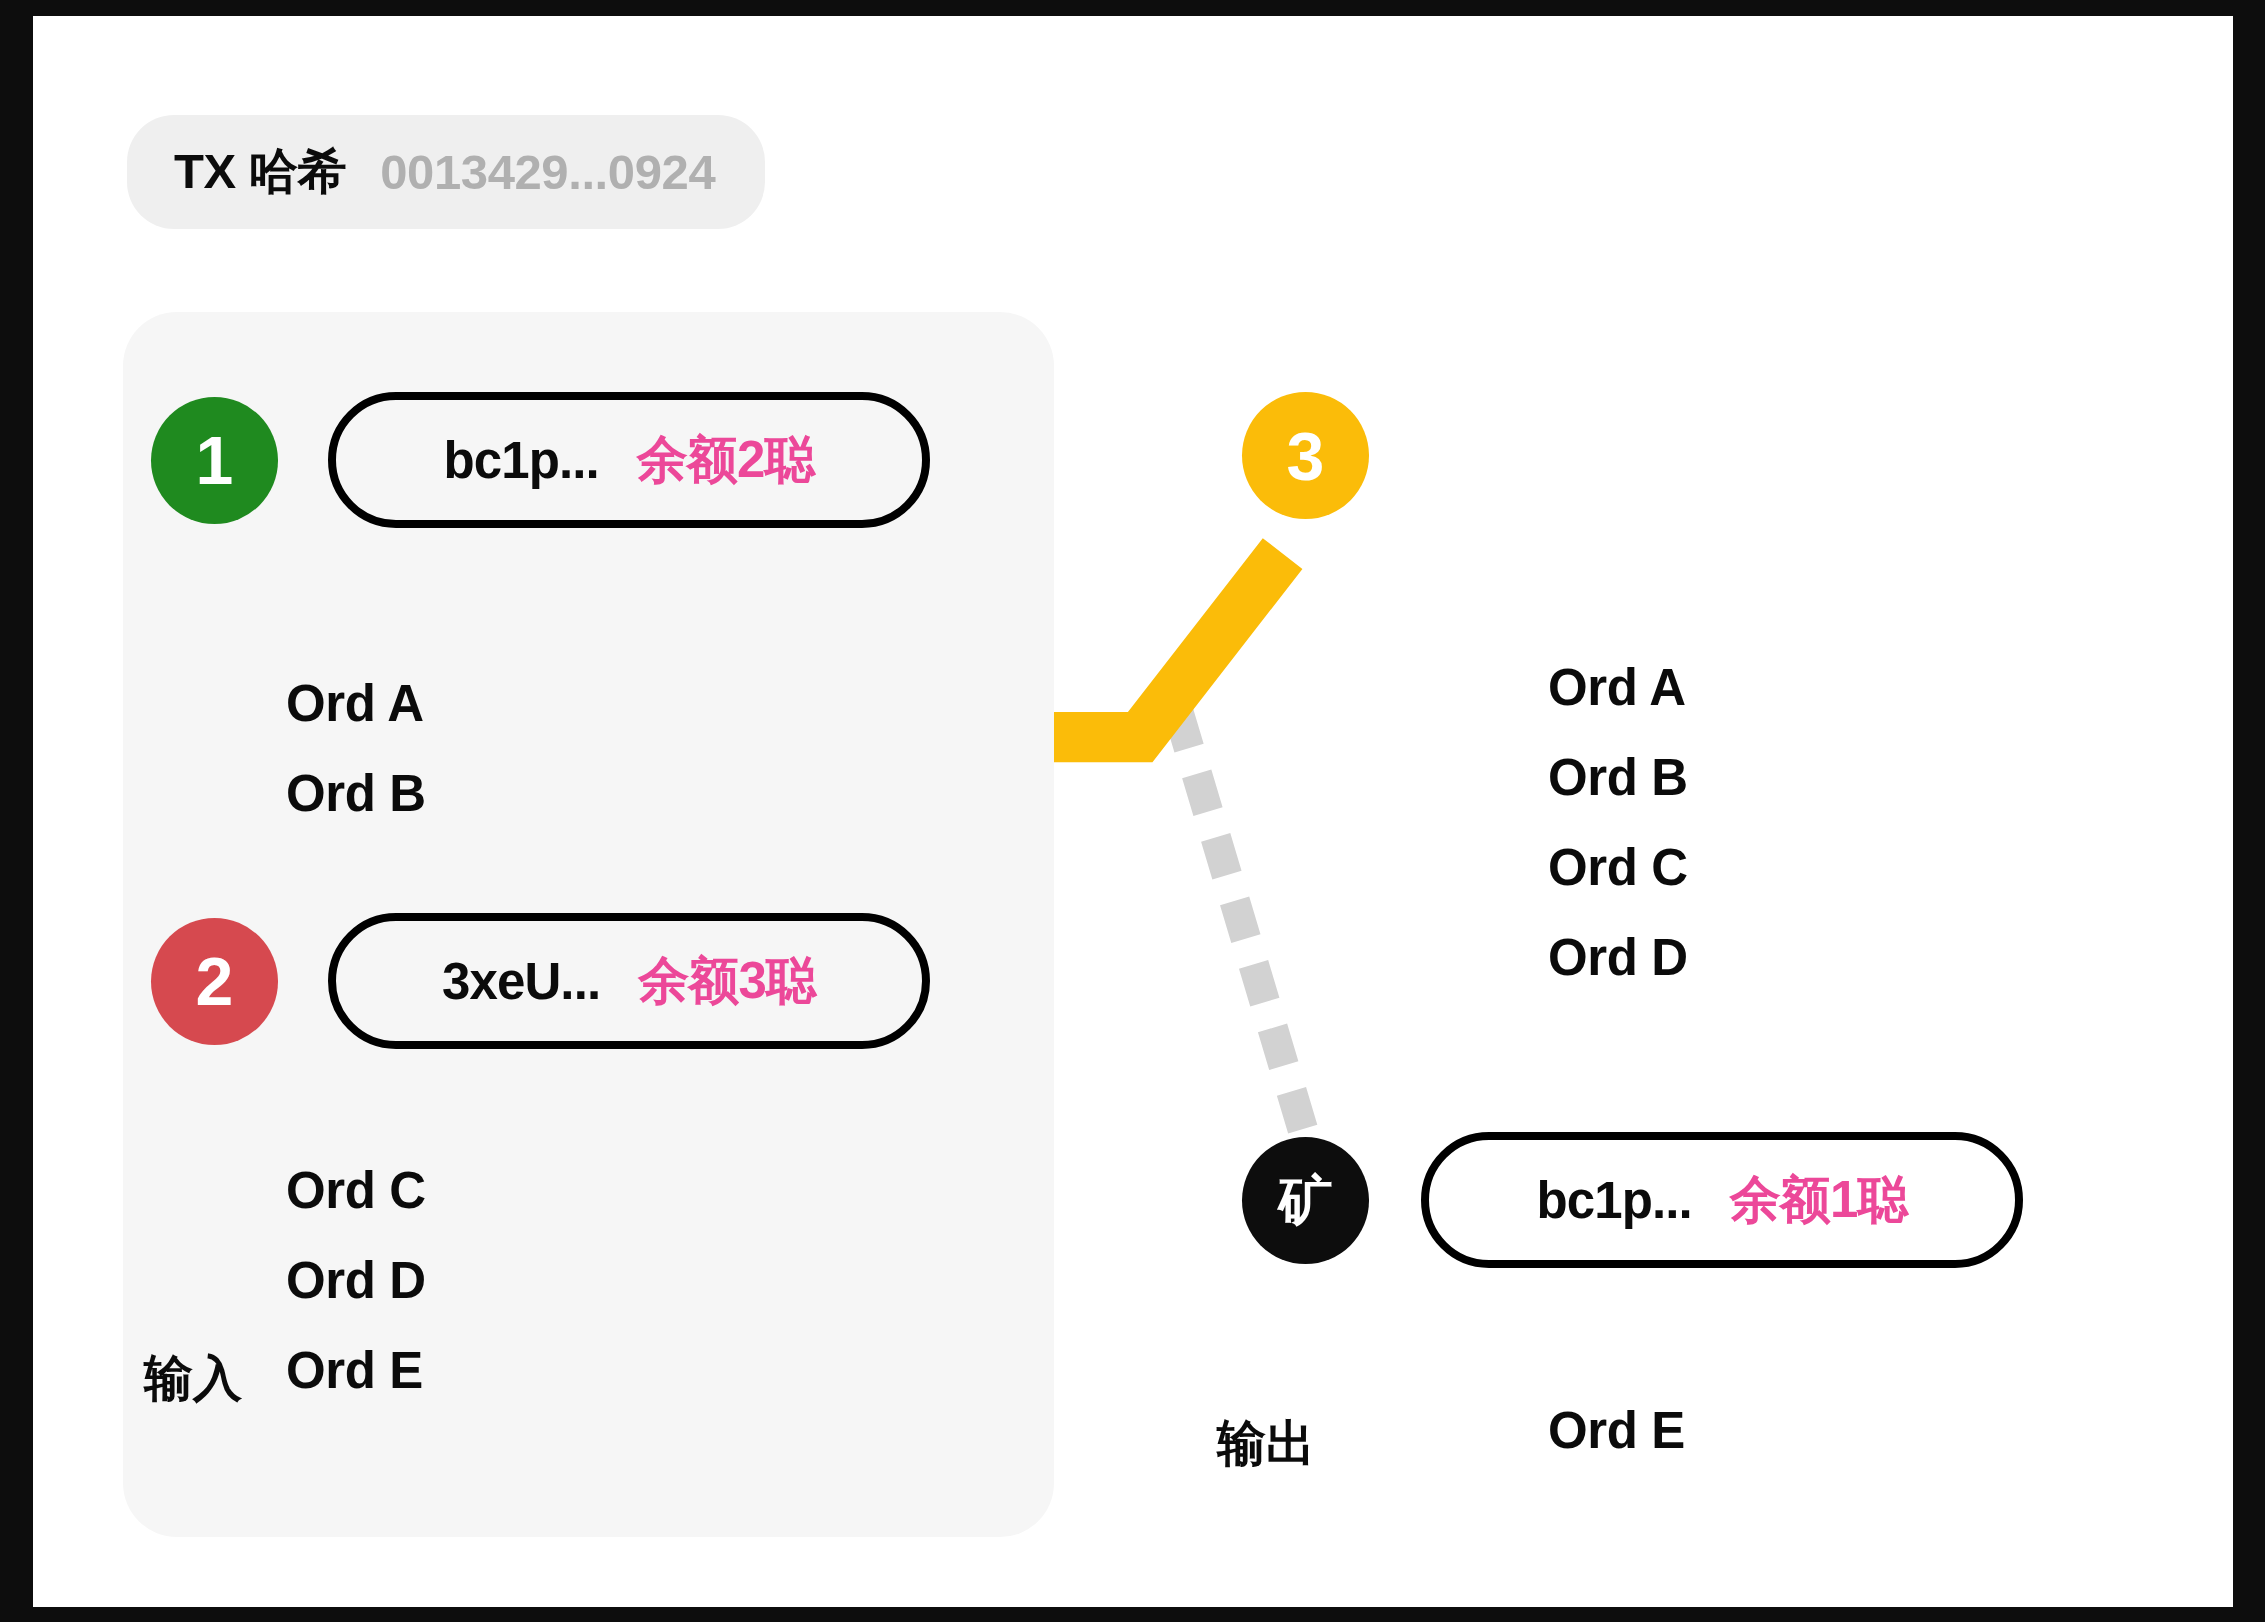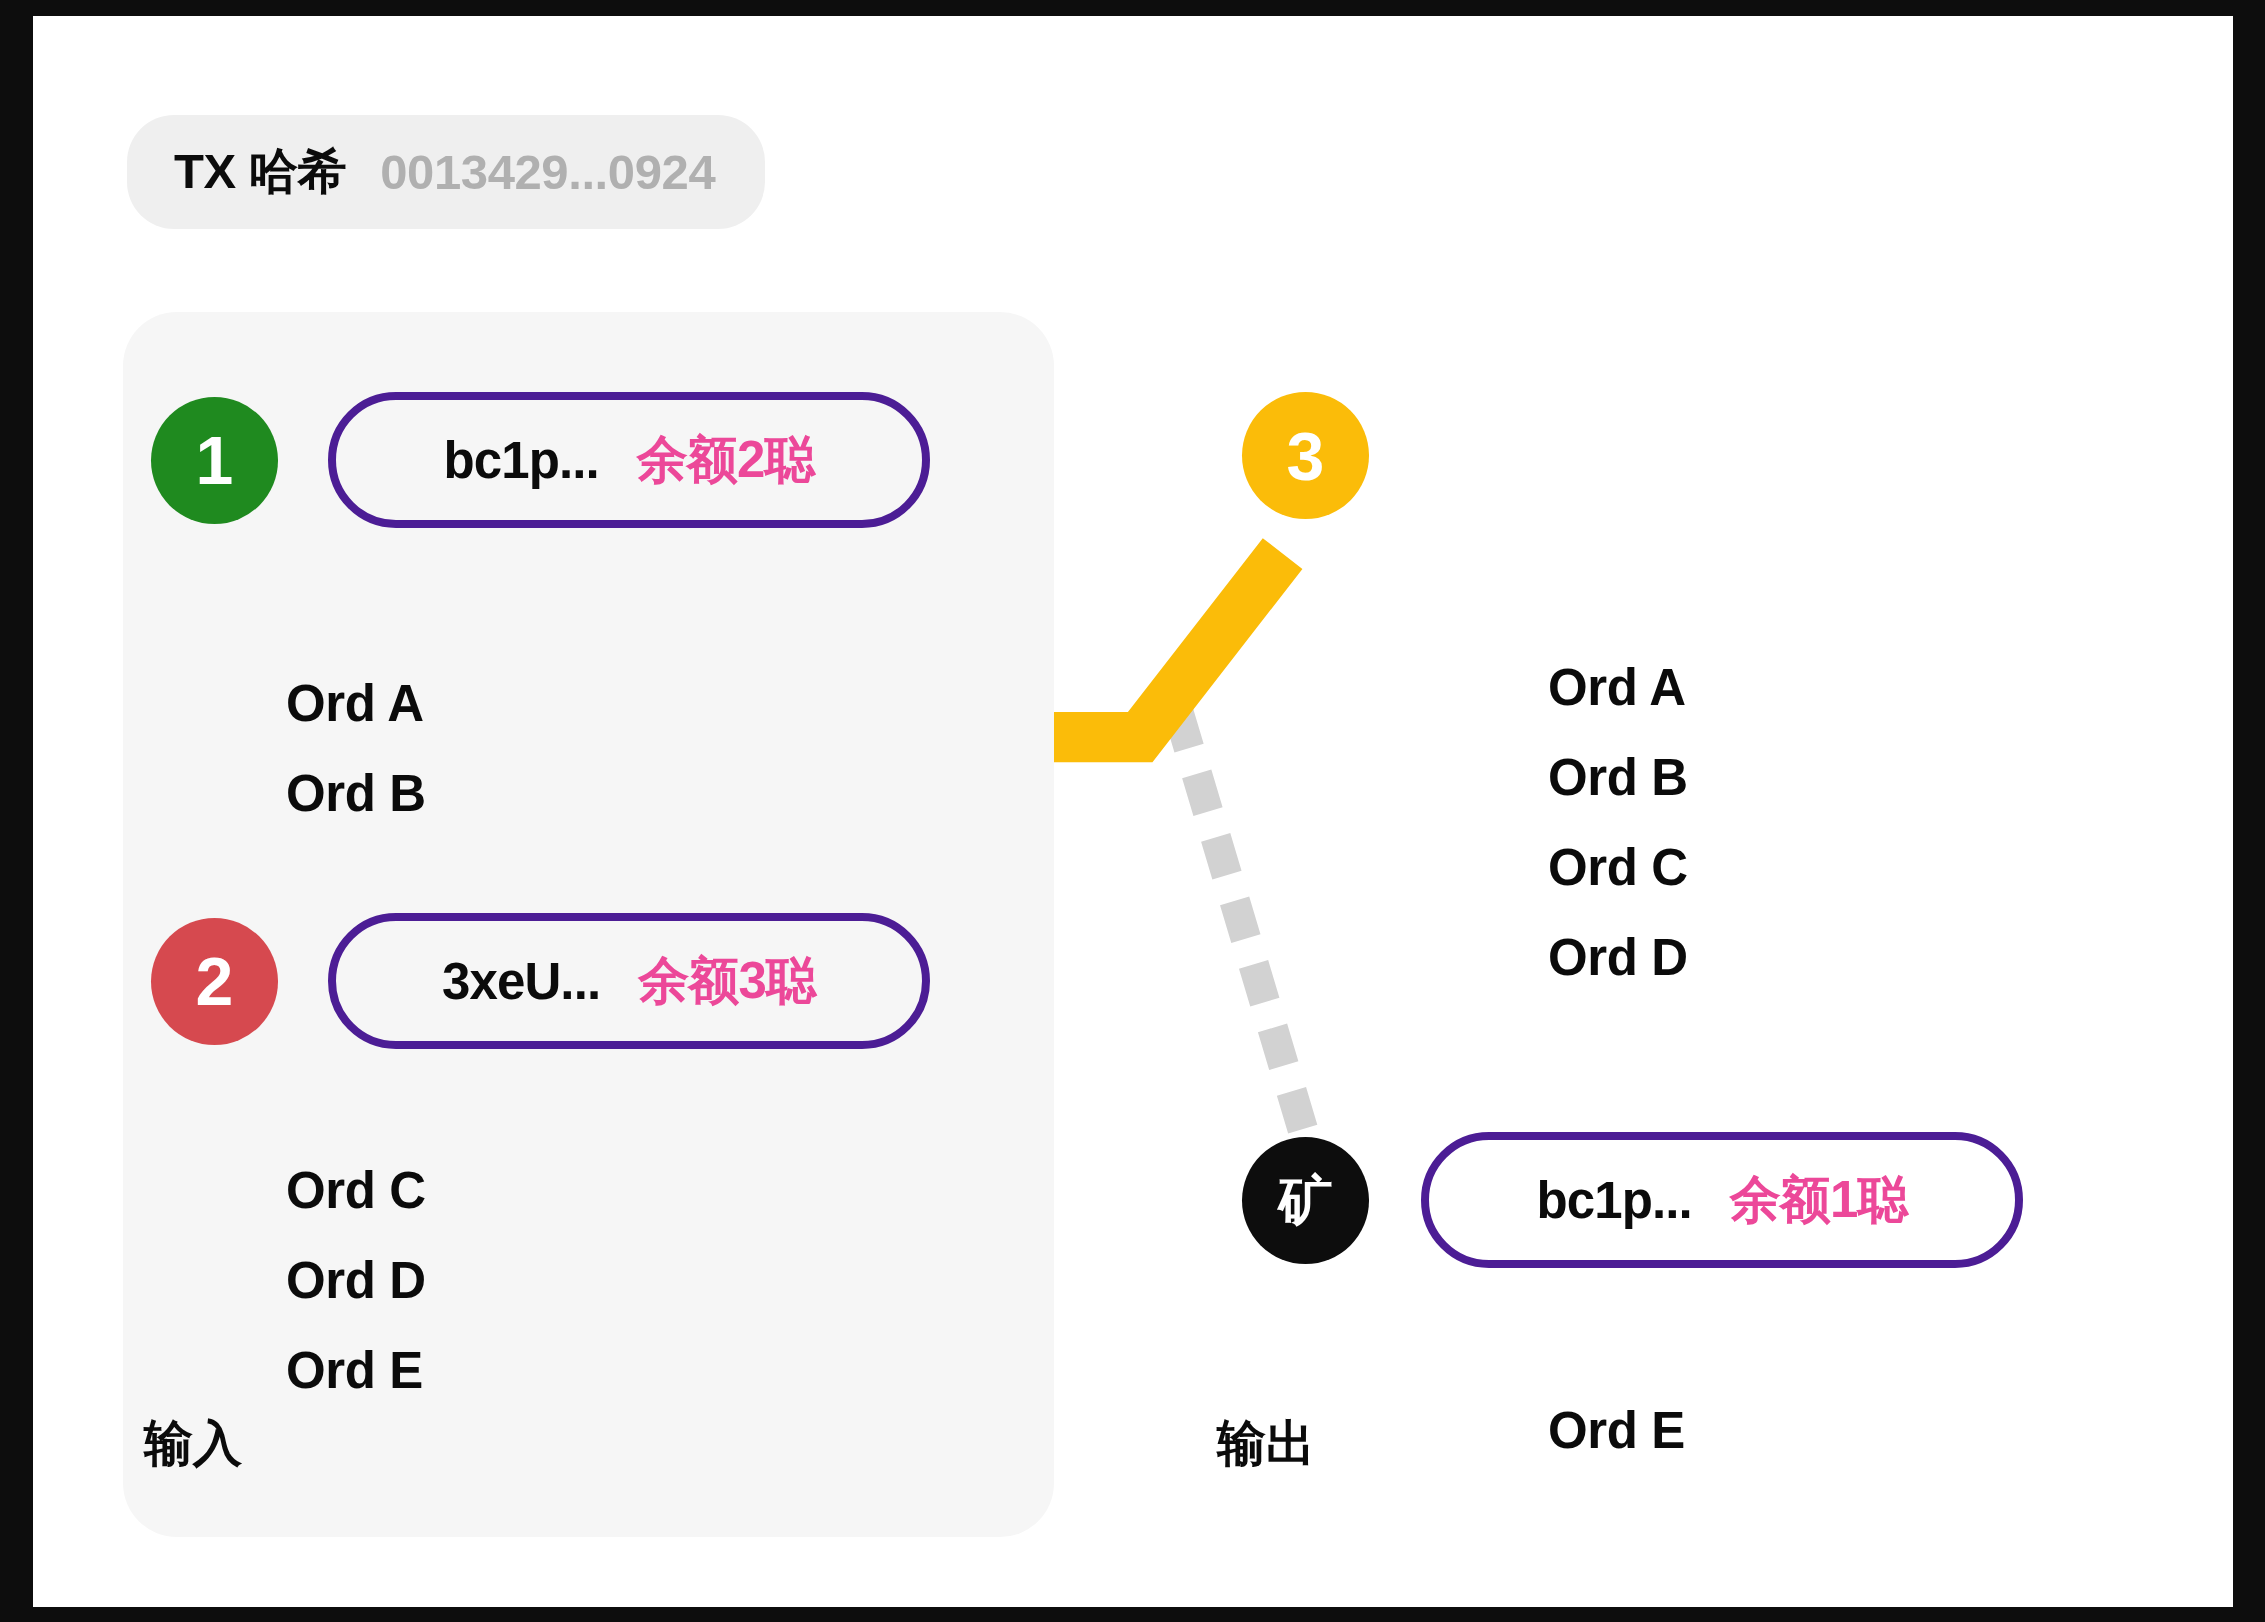--- a/index.html
+++ b/index.html
@@ -89,21 +89,21 @@
     font-weight: 700;
     flex: 0 0 auto;
     line-height: 1;
   }
   .badge.green { background: #1f8a1f; }
   .badge.red   { background: #d6494f; }
   .badge.yellow{ background: #fbbc09; }
   .badge.black { background: #0d0d0d; font-size: 54px; }
 
   .pill {
-    border: 8px solid #4c1d95;
+    border: 8px solid #000000;
     border-radius: 81px;
     height: 136px;
     display: flex;
     align-items: center;
     justify-content: center;
     box-sizing: border-box;
     padding: 0 39px;
     white-space: nowrap;
     background: transparent;
   }
@@ -190,21 +190,21 @@
         <span class="bal">余额3聪</span>
       </div>
     </div>
 
     <div class="ord-list" style="left:253px; top:1130px;">
       <div class="ord-item">Ord C</div>
       <div class="ord-item">Ord D</div>
       <div class="ord-item">Ord E</div>
     </div>
 
-    <div class="side-label" style="left:111px; top:1395px;">输入</div>
+    <div class="side-label" style="left:111px; top:1330px;">输入</div>
 
     <div class="io-row" style="left:1209px; top:376px;">
       <div class="badge yellow">3</div>
     </div>
 
     <div class="ord-list" style="left:1515px; top:627px;">
       <div class="ord-item">Ord A</div>
       <div class="ord-item">Ord B</div>
       <div class="ord-item">Ord C</div>
       <div class="ord-item">Ord D</div>

